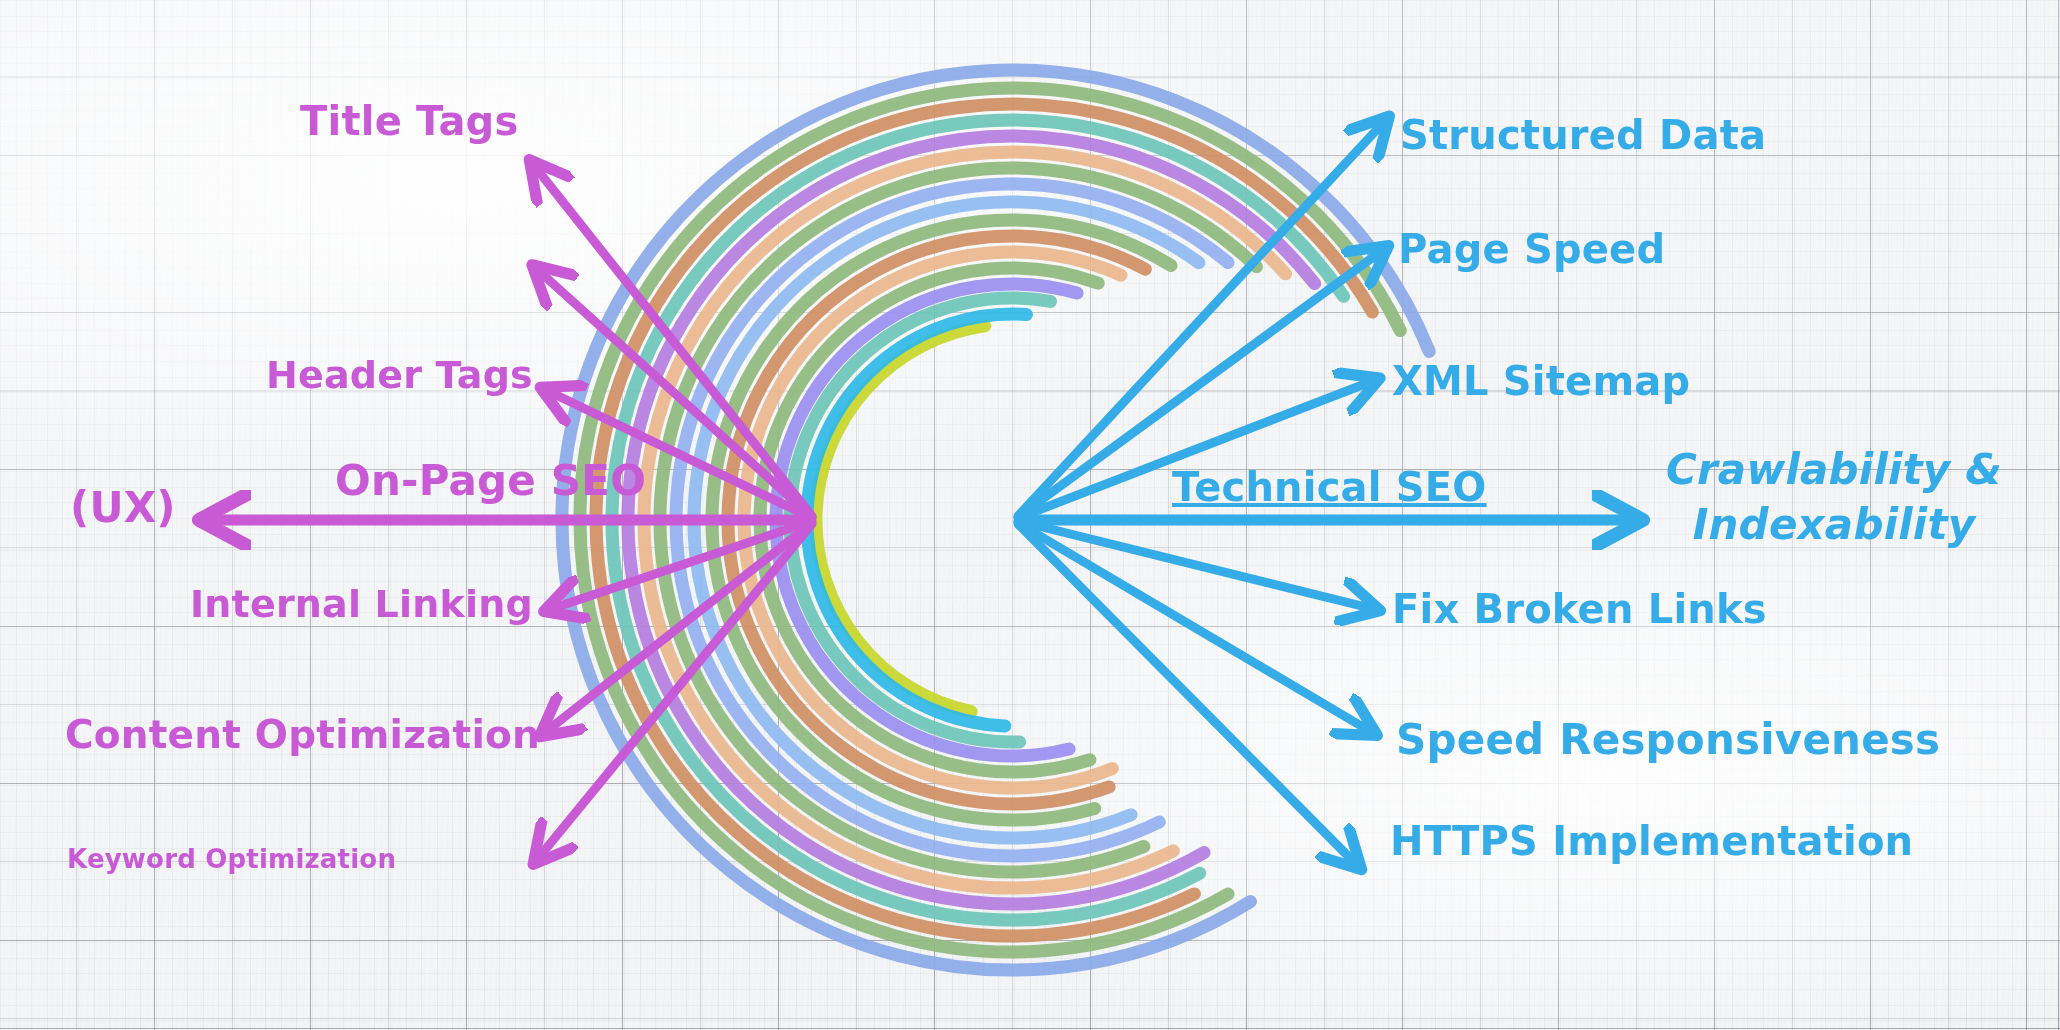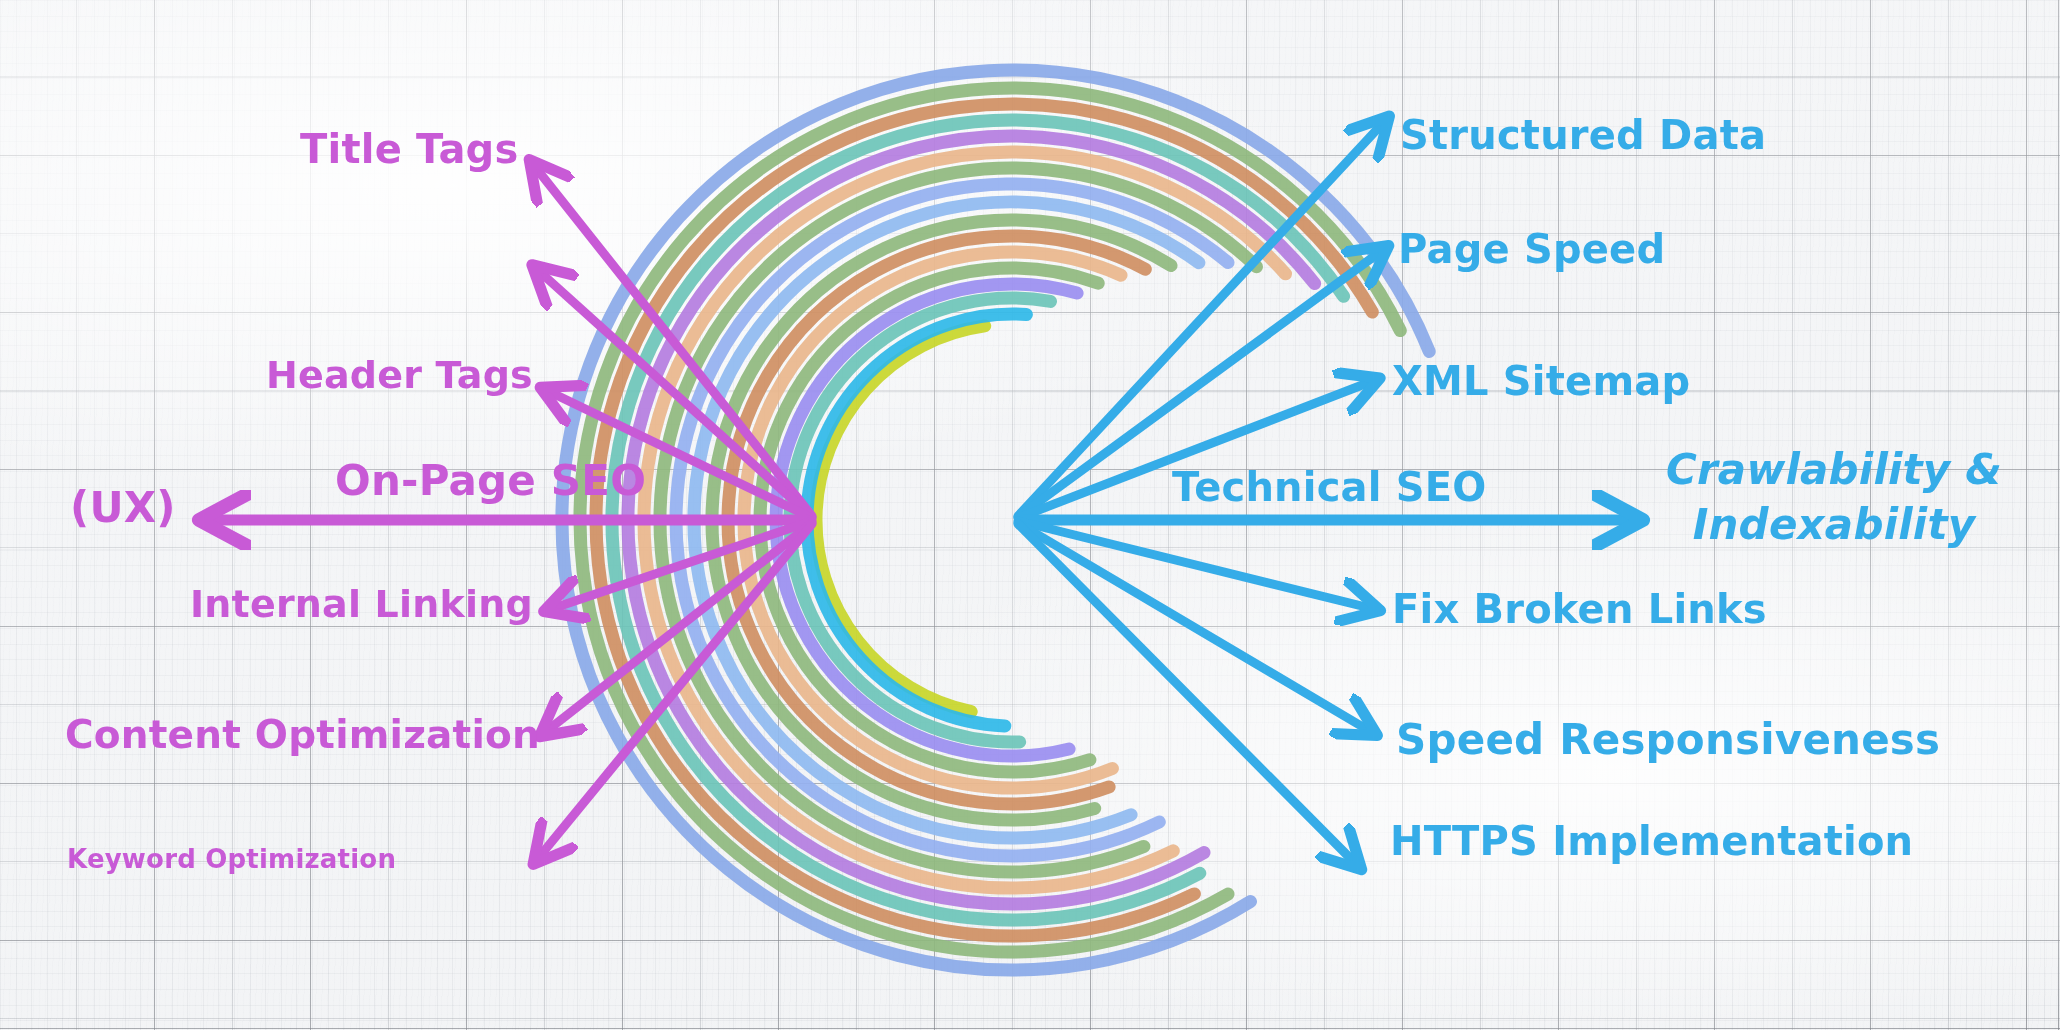--- a/index.html
+++ b/index.html
@@ -109,42 +109,42 @@
       <line x1="1018" y1="516" x2="1382" y2="124"></line>
       <line x1="1018" y1="517" x2="1380" y2="252"></line>
       <line x1="1018" y1="518" x2="1370" y2="382"></line>
       <line x1="1024" y1="520" x2="1630" y2="520" stroke-width="11"></line>
       <line x1="1018" y1="521" x2="1370" y2="608"></line>
       <line x1="1018" y1="523" x2="1368" y2="730"></line>
       <line x1="1018" y1="524" x2="1354" y2="862"></line>
     </g>
   </svg>
 
-  <div class="lbl purple" style="left:300px;top:100px;font-size:40px;margin-top:28px;">Title Tags</div>
+  <div class="lbl purple" style="left:300px;top:100px;font-size:40px;">Title Tags</div>
 
 
   <div class="lbl purple" style="left:266px;top:355px;font-size:38px;">Header Tags</div>
 
   <div class="lbl purple" style="left:70px;top:486px;font-size:42px;">(UX)</div>
 
   <div class="lbl purple" style="left:335px;top:459px;font-size:42px;text-align:center;">On-Page SEO</div>
 
   <div class="lbl purple" style="left:65px;top:714px;font-size:39px;">Content Optimization</div>
 
   <div class="lbl purple" style="left:190px;top:584px;font-size:38px;">Internal Linking</div>
 
   <div class="lbl purple" style="left:67px;top:846px;font-size:26px;">Keyword Optimization</div>
 
   <div class="lbl blue" style="left:1400px;top:114px;font-size:40px;">Structured Data</div>
 
   <div class="lbl blue" style="left:1398px;top:228px;font-size:40px;">Page Speed</div>
 
   <div class="lbl blue" style="left:1392px;top:360px;font-size:40px;">XML Sitemap</div>
 
-  <div class="lbl blue" style="left:1172px;top:466px;font-size:40px;">Technical SEO</div>
+  <div class="lbl blue" style="left:1172px;top:466px;font-size:40px;text-decoration:underline;">Technical SEO</div>
 
   <div class="lbl blue" style="left:1664px;top:448px;font-size:42px;text-align:center;width:340px;font-style:italic;">
     <div>Crawlability &amp;</div>
     <div style="margin-top:10px;">Indexability</div>
   </div>
 
   <div class="lbl blue" style="left:1392px;top:588px;font-size:40px;">Fix Broken Links</div>
 
   <div class="lbl blue" style="left:1396px;top:718px;font-size:42px;">Speed Responsiveness</div>
 

